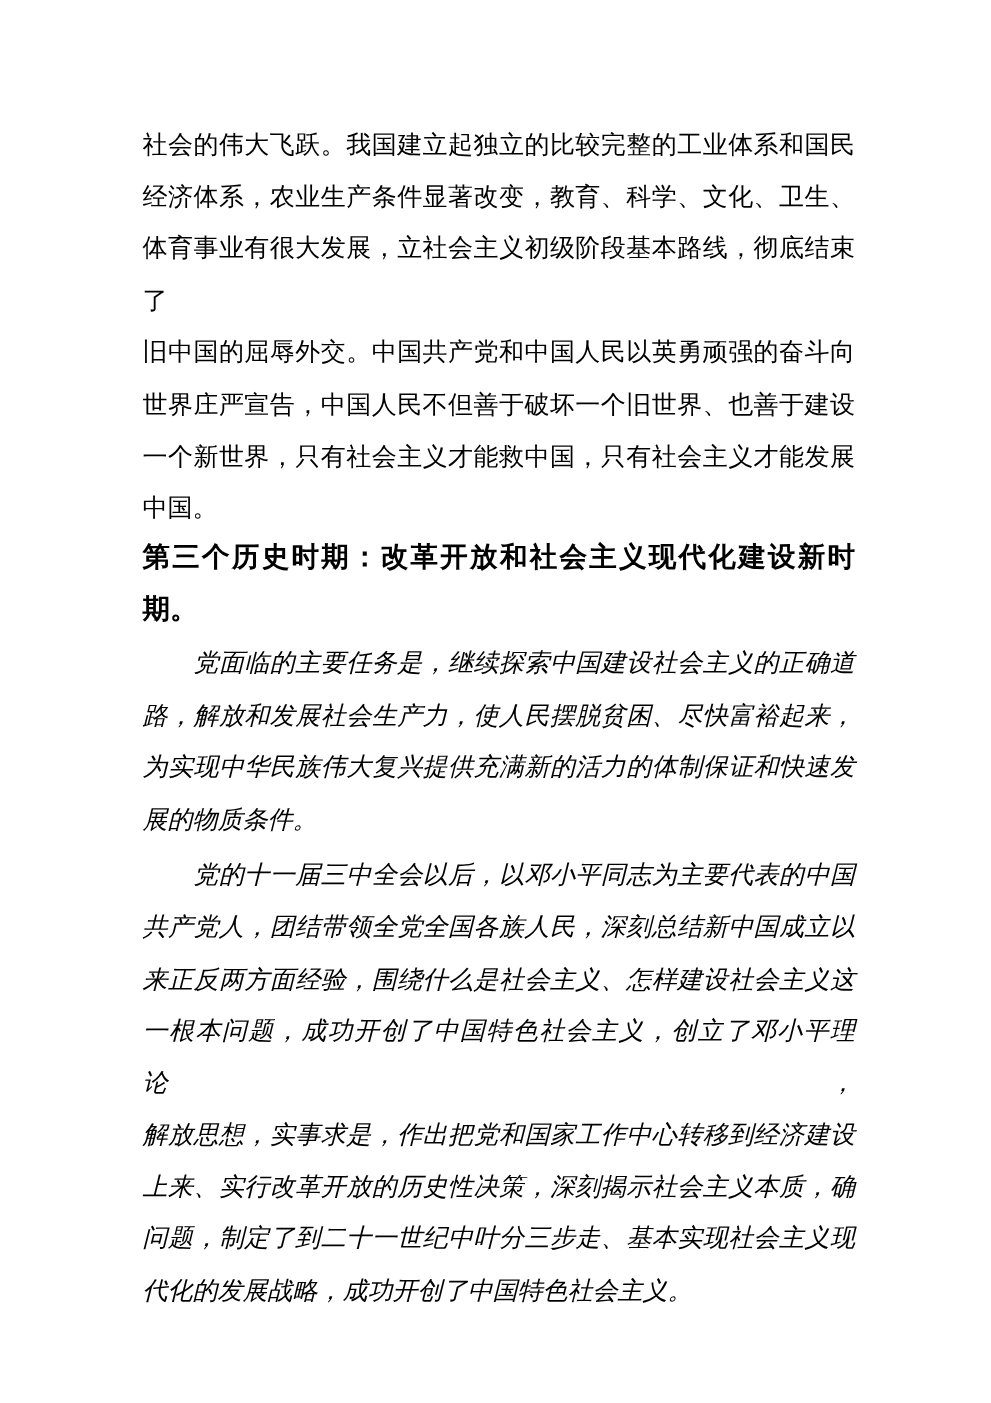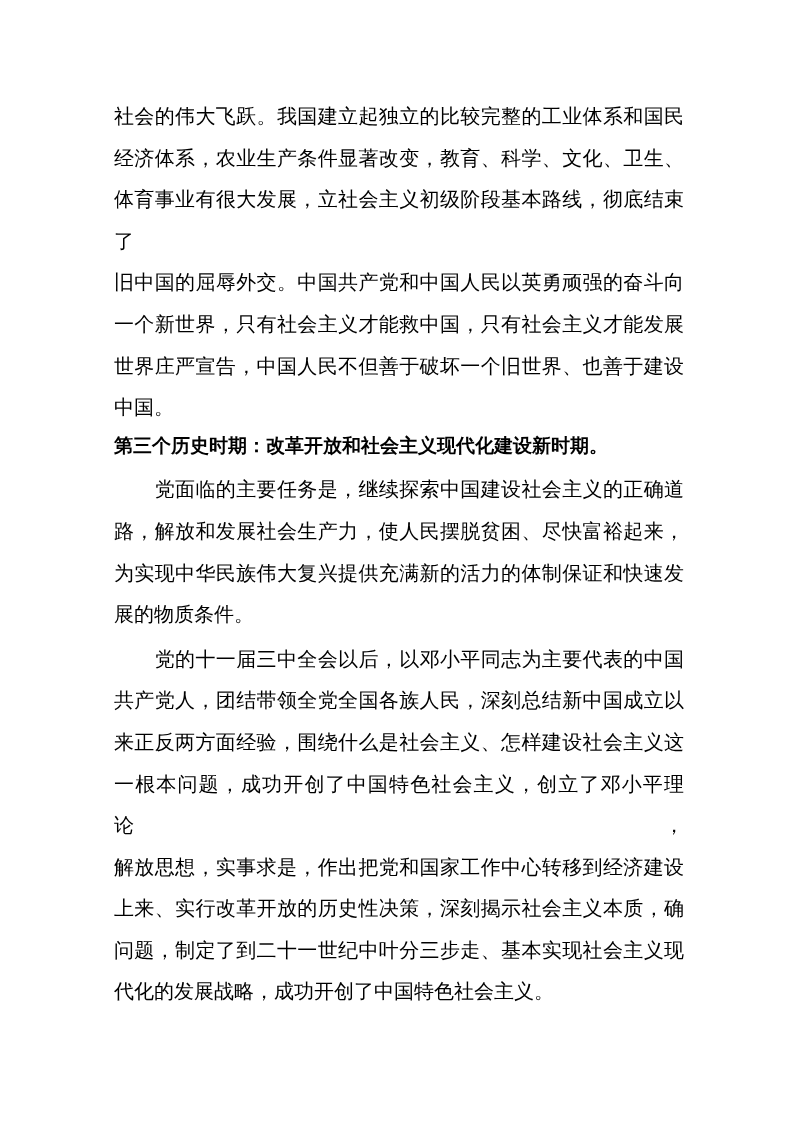--- a/index.html
+++ b/index.html
@@ -24,50 +24,51 @@
   }
   .block {
     margin: 0;
     padding: 0;
   }
   .block-paragraph {
     font-size: 20px;
     line-height: 41.6px;
   }
   .block-heading {
-    font-size: 19px;
+    font-size: 22px;
     line-height: 41.6px;
     font-weight: bold;
     font-family: "Liberation Sans", "DejaVu Sans", sans-serif;
     margin: -4px 0 3px 0;
   }
   .block + .block-paragraph {
     margin-top: 3px;
+    font-style: italic;
   }
   .line {
     text-align: justify;
     text-align-last: justify;
     white-space: normal;
   }
   .line.last {
     text-align-last: left;
   }
 </style>
 </head>
 <body>
 
 <div class="page">
   <div class="text-block">
     <div class="block block-paragraph">
         <div class="line">社会的伟大飞跃。我国建立起独立的比较完整的工业体系和国民</div>
         <div class="line">经济体系，农业生产条件显著改变，教育、科学、文化、卫生、</div>
         <div class="line">体育事业有很大发展，立社会主义初级阶段基本路线，彻底结束了</div>
         <div class="line">旧中国的屈辱外交。中国共产党和中国人民以英勇顽强的奋斗向</div>
+        <div class="line">世界庄严宣告，中国人民不但善于破坏一个旧世界、也善于建设</div>
         <div class="line">一个新世界，只有社会主义才能救中国，只有社会主义才能发展</div>
-        <div class="line">世界庄严宣告，中国人民不但善于破坏一个旧世界、也善于建设</div>
         <div class="line last">中国。</div>
       </div>
     <div class="block block-heading">
         <div class="line last">第三个历史时期：改革开放和社会主义现代化建设新时期。</div>
       </div>
     <div class="block block-paragraph">
         <div class="line">　　党面临的主要任务是，继续探索中国建设社会主义的正确道</div>
         <div class="line">路，解放和发展社会生产力，使人民摆脱贫困、尽快富裕起来，</div>
         <div class="line">为实现中华民族伟大复兴提供充满新的活力的体制保证和快速发</div>
         <div class="line last">展的物质条件。</div>

